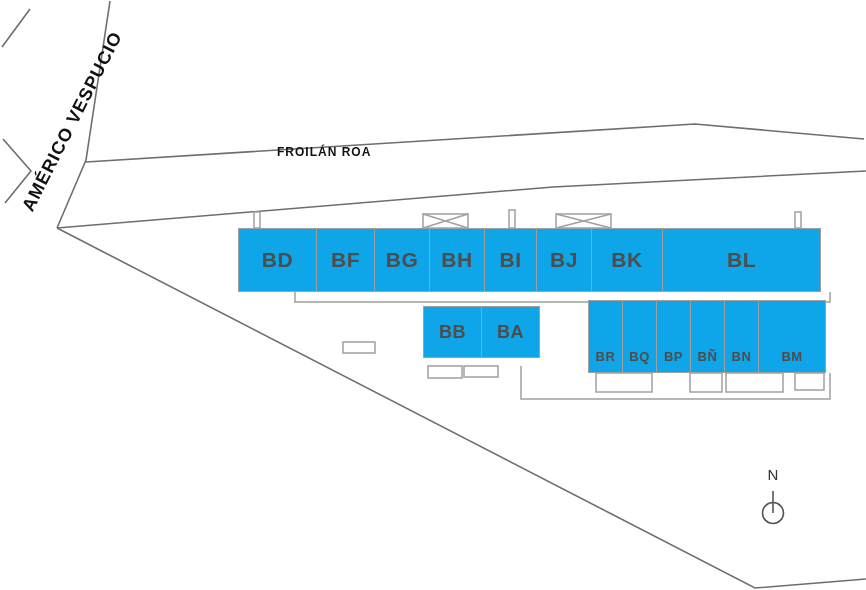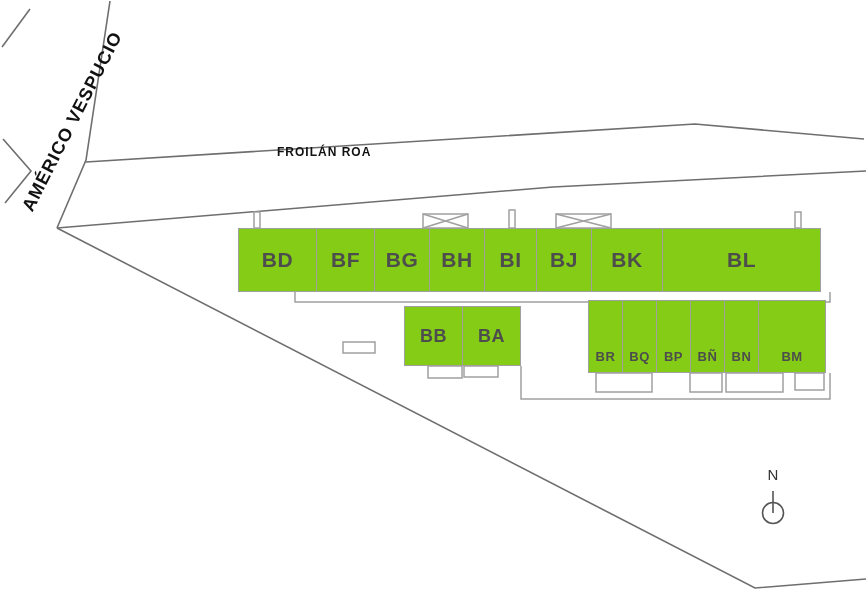--- a/index.html
+++ b/index.html
@@ -4,27 +4,27 @@
 <style>
   html,body{margin:0;padding:0;background:#fff;}
   body{width:866px;height:590px;position:relative;overflow:hidden;
        font-family:"Liberation Sans", sans-serif;}
   #plan{position:absolute;left:0;top:0;width:866px;height:590px;}
   svg{position:absolute;left:0;top:0;}
   .street{position:absolute;font-weight:bold;color:#111;letter-spacing:1px;white-space:nowrap;}
   .street-diag{left:-45px;top:111px;width:235px;text-align:center;font-size:18px;
                transform:rotate(-63deg);transform-origin:center center;}
   .street-horiz{left:277px;top:145px;font-size:12px;}
-  .row{position:absolute;display:flex;background:#84cc16;border:1.5px solid #a0a0a0;box-sizing:border-box;}
+  .row{position:absolute;display:flex;background:#0ea5e9;border:1.5px solid #a0a0a0;box-sizing:border-box;}
   .blk{display:flex;align-items:center;justify-content:center;border-right:1.5px solid #a0a0a0;
        box-sizing:border-box;font-weight:bold;color:#4d4d4d;letter-spacing:0.5px;}
   .blk:last-child{border-right:none;}
   .top-row{left:238px;top:228px;width:583px;height:64px;}
   .top-row .blk{font-size:21px;}
-  .mid-row{left:404px;top:306px;width:117px;height:60px;}
+  .mid-row{left:423px;top:306px;width:117px;height:52px;}
   .mid-row .blk{font-size:18px;}
   .bc-block{position:absolute;left:333px;top:302px;width:69px;height:40px;background:#fff;
             border:1.5px solid #a0a0a0;box-sizing:border-box;display:flex;align-items:center;
             justify-content:center;font-weight:bold;font-size:18px;color:#4d4d4d;letter-spacing:0.5px;}
   .small-row{left:588px;top:300px;width:238px;height:73px;}
   .small-row .blk{font-size:13px;align-items:flex-end;padding-bottom:8px;}
   .north-label{position:absolute;left:760px;top:466px;width:26px;text-align:center;
                font-size:15px;color:#333;font-weight:normal;}
 </style>
 </head>

